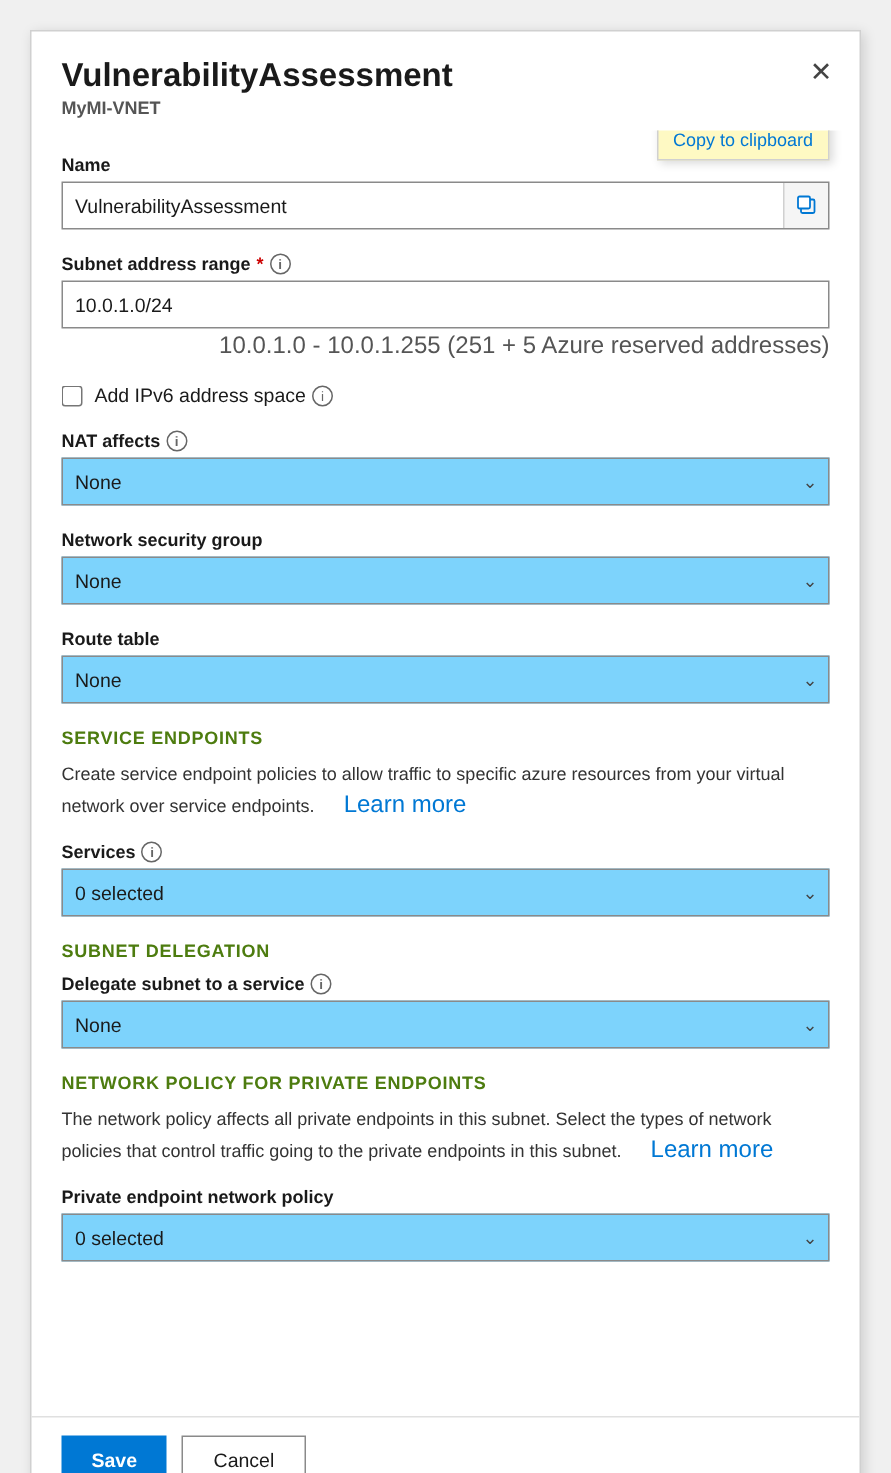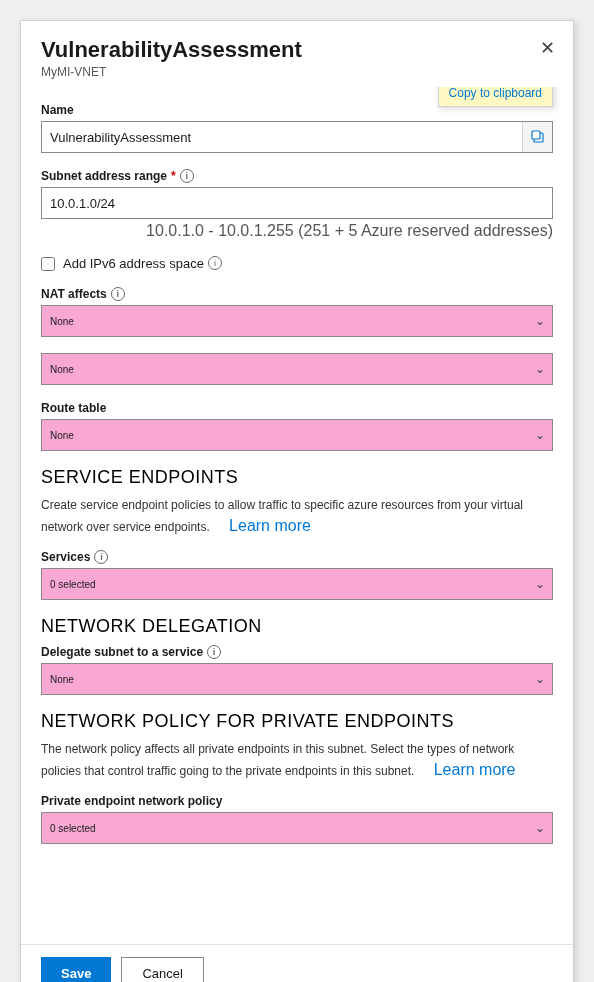--- a/index.html
+++ b/index.html
@@ -30,20 +30,21 @@
     .panel-title {
       font-size: 22px;
       font-weight: 600;
       color: #1a1a1a;
       line-height: 1.2;
     }
     .panel-subtitle {
       font-size: 12px;
       color: #555;
       margin-top: 2px;
+      font-weight: bold;
     }
     .close-btn {
       position: absolute;
       top: 14px;
       right: 14px;
       background: none;
       border: none;
       font-size: 18px;
       cursor: pointer;
       color: #444;
@@ -138,51 +139,51 @@
     }
     .checkbox-row input[type="checkbox"] {
       width: 14px;
       height: 14px;
       cursor: pointer;
     }
     .checkbox-label {
       font-size: 13px;
       color: #1a1a1a;
       display: flex;
-      align-items: flex-start;
+      align-items: center;
       gap: 4px;
     }
     .select-wrapper {
       position: relative;
     }
     .select-field {
       width: 100%;
       height: 32px;
       border: 1px solid #8a8a8a;
       padding: 4px 36px 4px 8px;
-      font-size: 10px;
-      color: #1a1a1a;
-      background: #f9a8d4;
+      font-size: 13px;
+      color: #1a1a1a;
+      background: #7dd3fc;
       appearance: none;
       cursor: pointer;
       outline: none;
     }
     .select-chevron {
       position: absolute;
       right: 8px;
       top: 50%;
       transform: translateY(-50%);
       pointer-events: none;
       color: #444;
       font-size: 12px;
     }
     .section-header {
-      font-size: 18px;
-      font-weight: 400;
-      color: #000000;
+      font-size: 12px;
+      font-weight: 700;
+      color: #4d7c0f;
       letter-spacing: 0.5px;
       margin-bottom: 8px;
       margin-top: 8px;
     }
     .section-desc {
       font-size: 12px;
       color: #333;
       margin-bottom: 12px;
       line-height: 1.5;
     }
@@ -273,20 +274,23 @@
       </div>
       <div class="select-wrapper">
         <select class="select-field">
           <option>None</option>
         </select>
         <span class="select-chevron">⌄</span>
       </div>
     </div>
 
     <div class="field-group">
+      <div class="field-label">
+        <span>Network security group</span>
+      </div>
       <div class="select-wrapper">
         <select class="select-field">
           <option>None</option>
         </select>
         <span class="select-chevron">⌄</span>
       </div>
     </div>
 
     <div class="field-group">
       <div class="field-label">
@@ -311,21 +315,21 @@
         <span class="info-icon">i</span>
       </div>
       <div class="select-wrapper">
         <select class="select-field">
           <option>0 selected</option>
         </select>
         <span class="select-chevron">⌄</span>
       </div>
     </div>
 
-    <div class="section-header">NETWORK DELEGATION</div>
+    <div class="section-header">SUBNET DELEGATION</div>
     <div class="field-group">
       <div class="field-label">
         <span>Delegate subnet to a service</span>
         <span class="info-icon">i</span>
       </div>
       <div class="select-wrapper">
         <select class="select-field">
           <option>None</option>
         </select>
         <span class="select-chevron">⌄</span>

